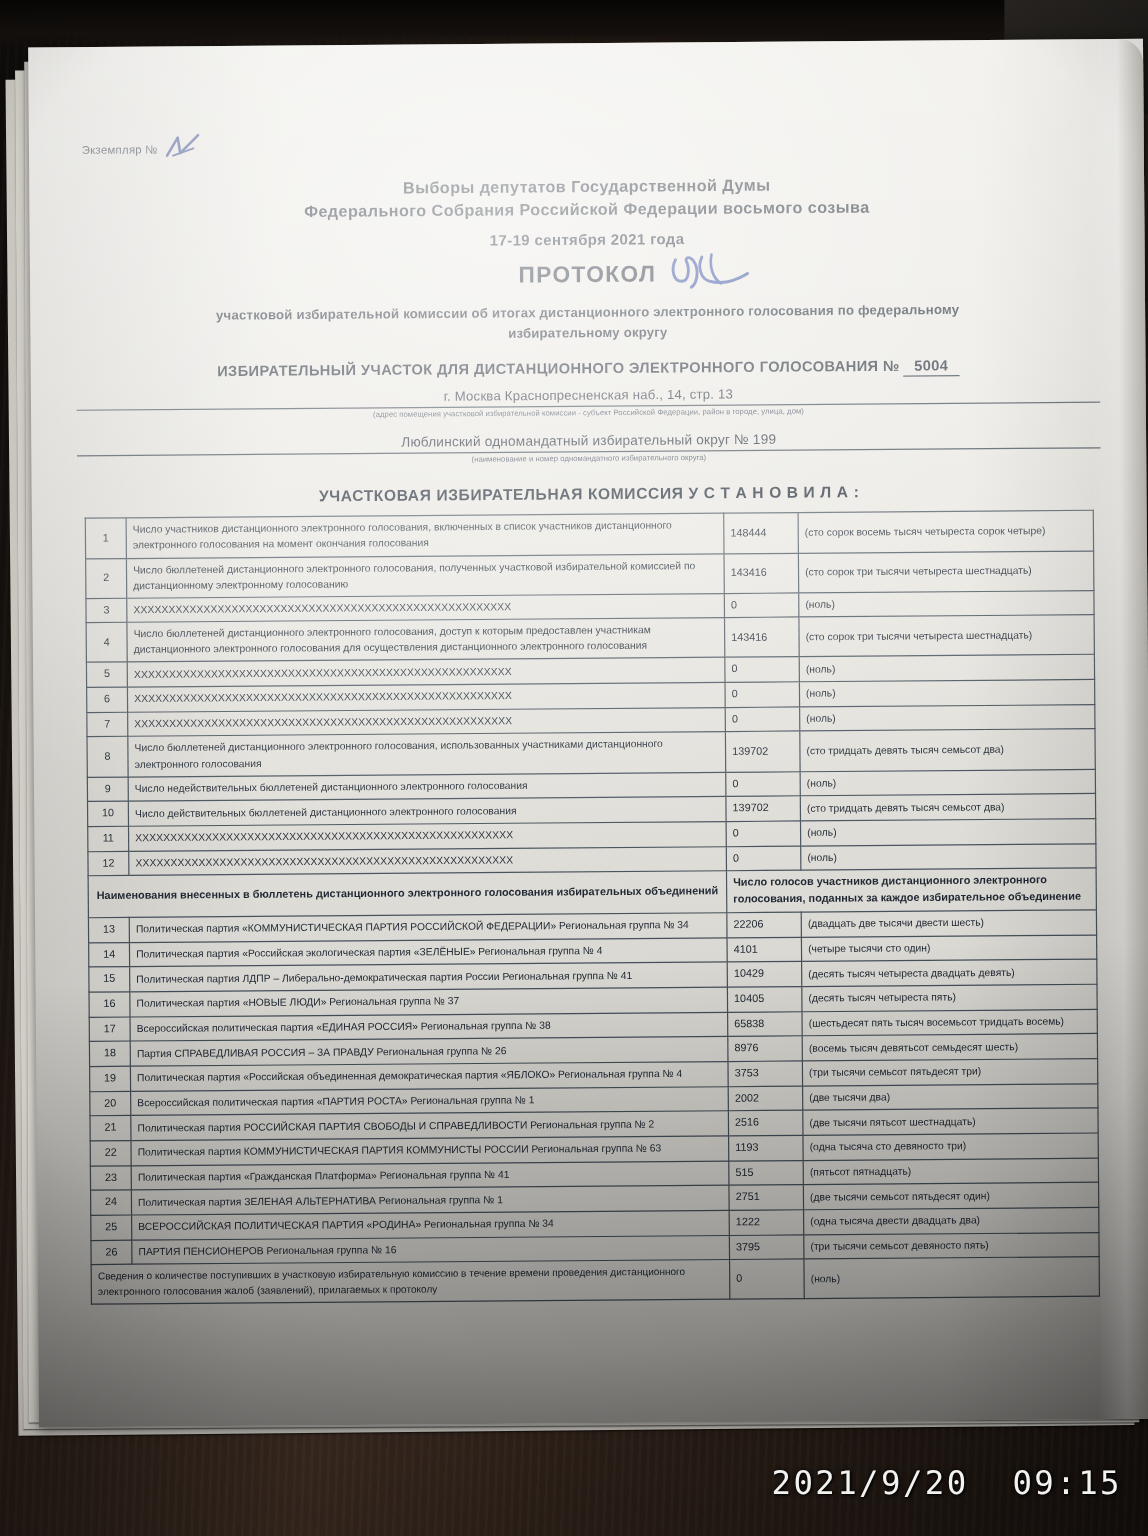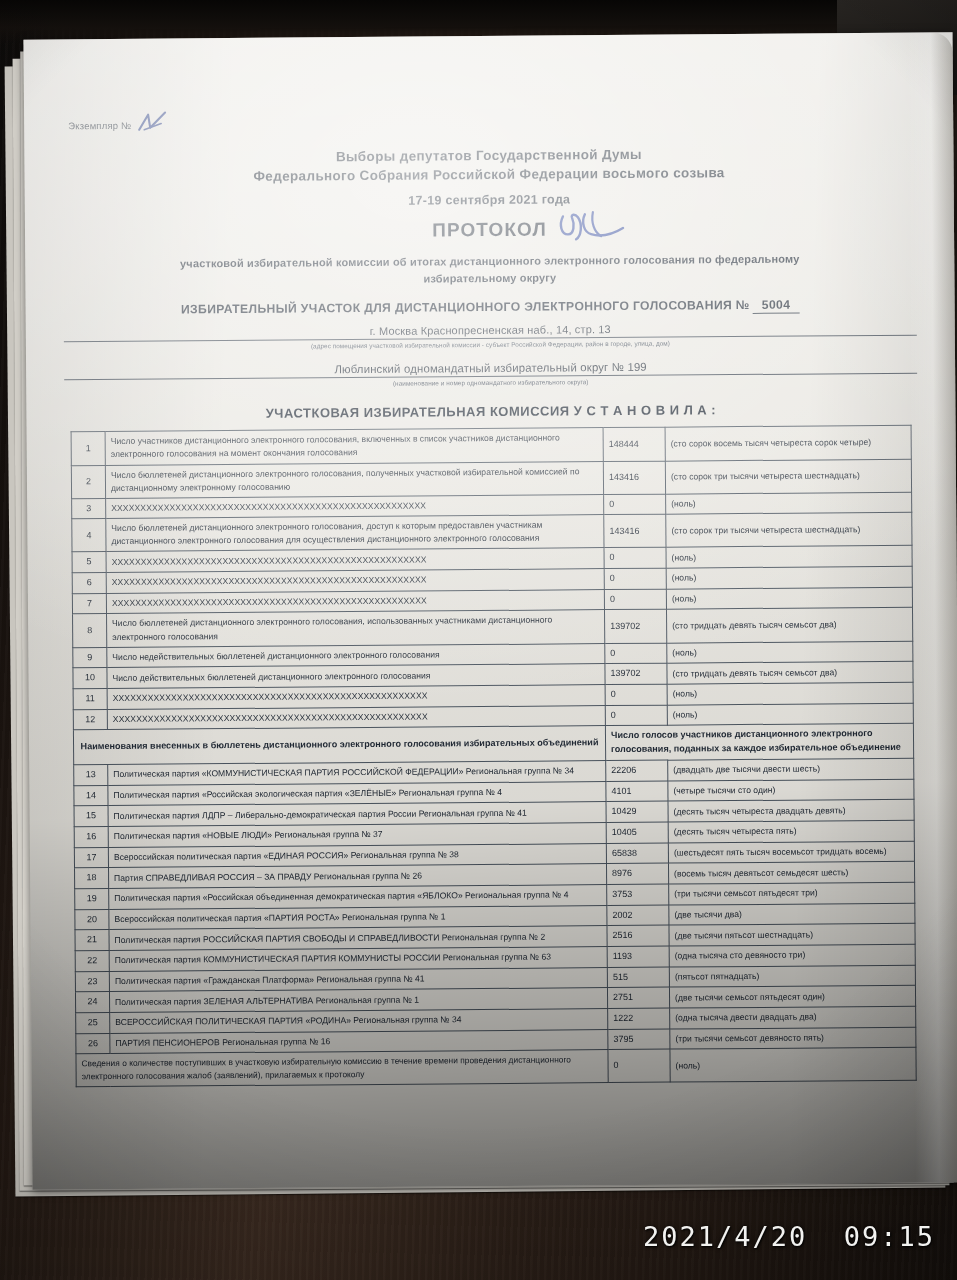--- a/index.html
+++ b/index.html
@@ -509,15 +509,15 @@
       </table>
 
     </div>
 
     <div class="sheet-light"></div>
     <div class="sheet-curl"></div>
   </div>
 
   <div class="vignette"></div>
 
-  <div class="timestamp">2021/4/20  09:15</div>
+  <div class="timestamp">2021/9/20  09:15</div>
 
 </div>
 
 </body></html>

